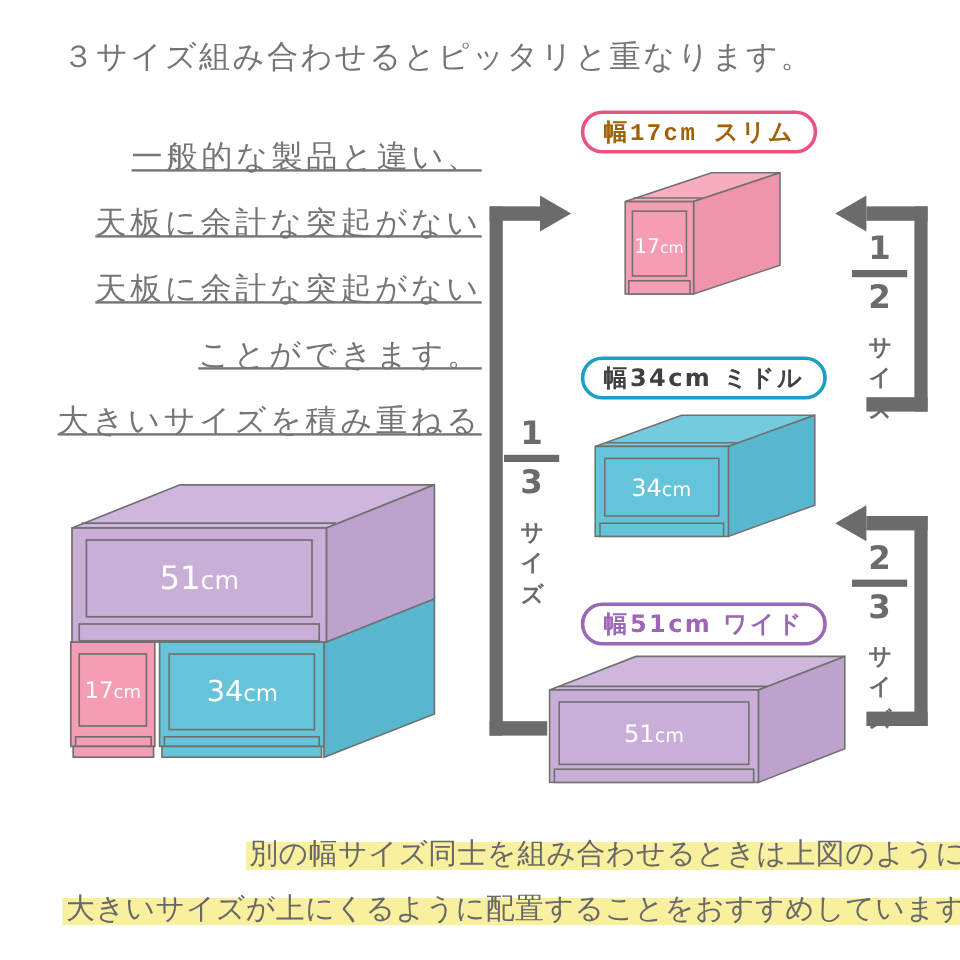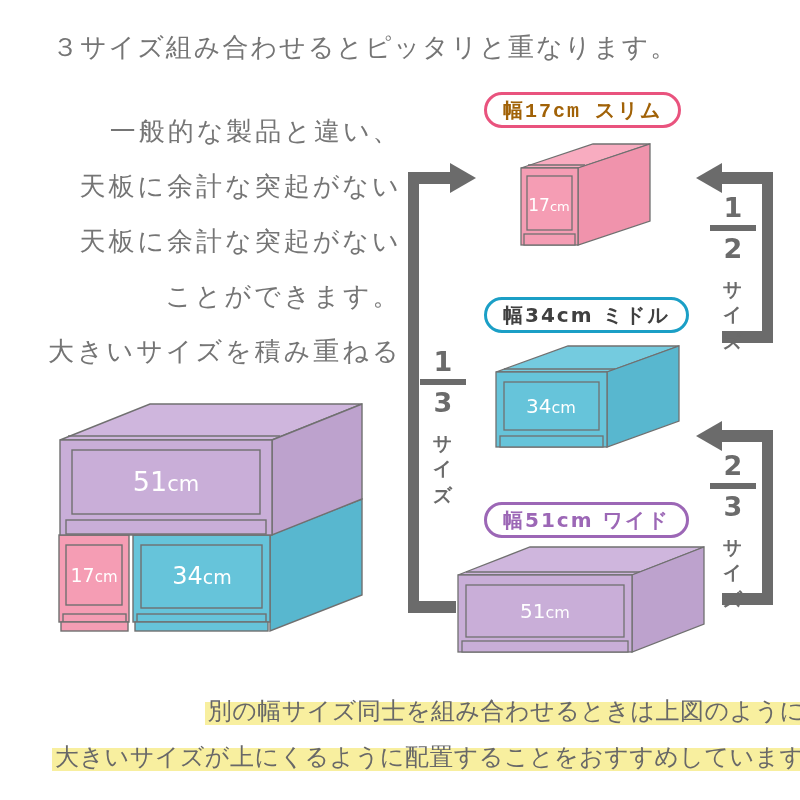--- a/index.html
+++ b/index.html
@@ -1,21 +1,21 @@
 <!DOCTYPE html>
 <html><head>
 <meta charset="utf-8">
 <style>
   html,body{margin:0;padding:0;background:#fff;}
   .canvas{position:relative;width:800px;height:800px;background:#ffffff;overflow:hidden;
           font-family:"DejaVu Sans","Liberation Sans",sans-serif;text-align:right;}
   .page-title{position:absolute;left:52px;top:30px;font-size:26px;letter-spacing:2px;
               color:#757575;font-weight:500;white-space:nowrap;}
   .desc{position:absolute;left:48px;top:104px;color:#757575;font-size:26px;
-        letter-spacing:3px;line-height:55px;white-space:nowrap;}
+        letter-spacing:3px;line-height:55px;white-space:nowrap;text-decoration:underline;}
   .pill{position:absolute;height:30px;display:flex;align-items:center;justify-content:center;
         border:3px solid;border-radius:18px;background:#fff;font-weight:bold;font-size:20px;
         letter-spacing:2px;padding:0 16px;white-space:nowrap;}
   .pill--slim{color:#a16207;border-color:#e9537e;font-family:Liberation Mono, monospace;}
   .pill--middle{color:#404040;border-color:#1b9fc6;}
   .pill--wide{color:#9c67b6;border-color:#9c67b6;}
   .boxsvg{position:absolute;}
   .bar{position:absolute;background:#6b6b6b;}
   .arrow-right{position:absolute;width:0;height:0;border-top:15px solid transparent;
                border-bottom:15px solid transparent;border-left:26px solid #6b6b6b;}

